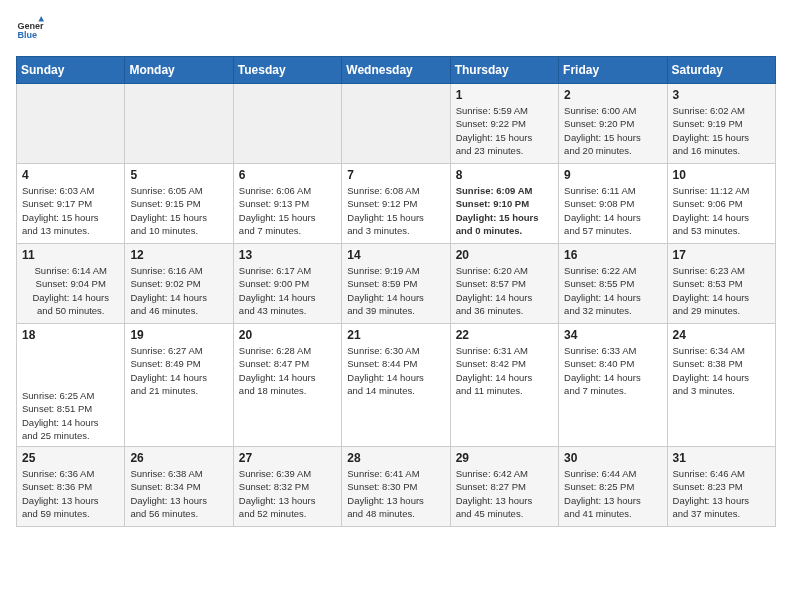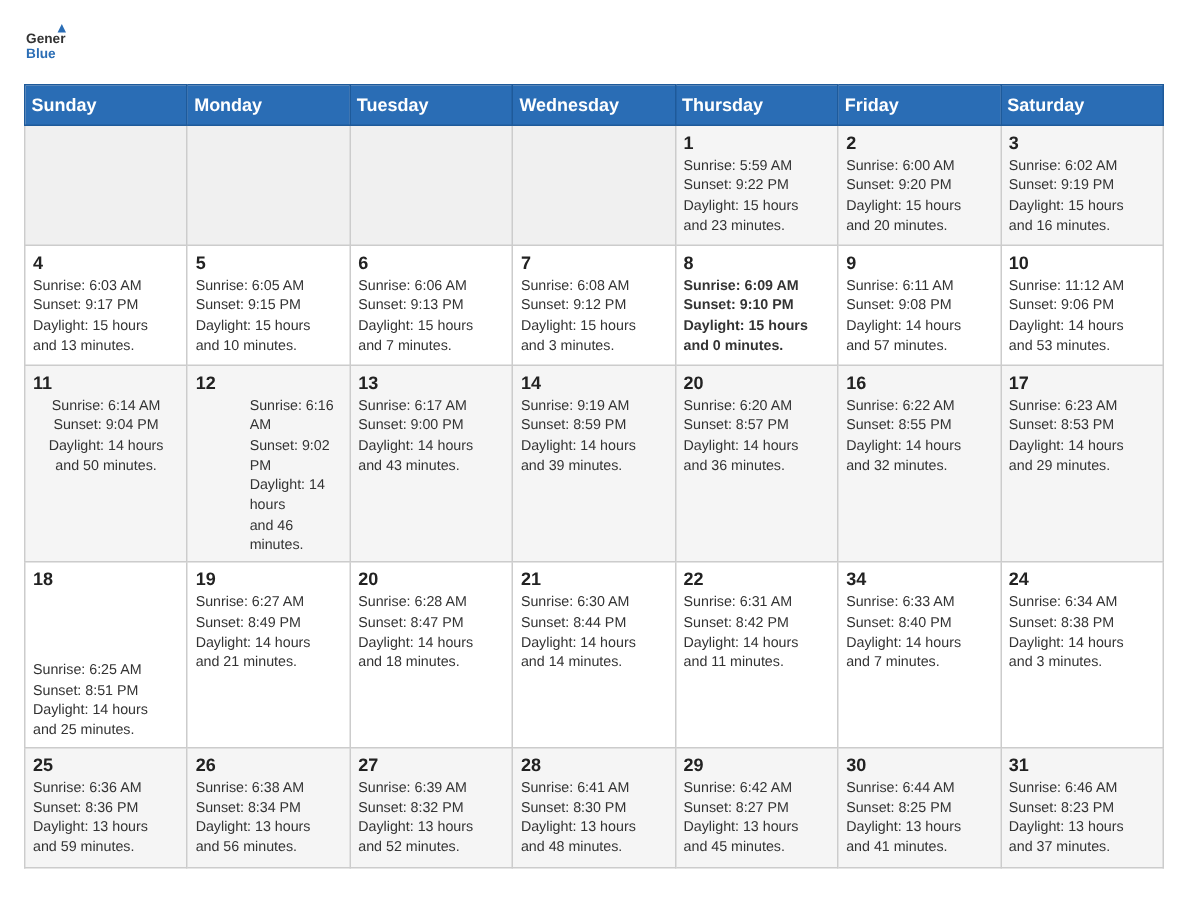--- a/index.html
+++ b/index.html
@@ -191,21 +191,21 @@
       <tr>
         <td>
           <span class="day-number">11</span>
           <div class="day-info" style="white-space: pre-line; text-align: center;">Sunrise: 6:14 AM
 Sunset: 9:04 PM
 Daylight: 14 hours
 and 50 minutes.</div>
         </td>
         <td>
           <span class="day-number">12</span>
-          <div class="day-info" style="white-space: pre-line; margin-left: 36px;">Sunrise: 6:16 AM
+          <div class="day-info" style="white-space: pre-line;">Sunrise: 6:16 AM
 Sunset: 9:02 PM
 Daylight: 14 hours
 and 46 minutes.</div>
         </td>
         <td>
           <span class="day-number">13</span>
           <div class="day-info" style="white-space: pre-line;">Sunrise: 6:17 AM
 Sunset: 9:00 PM
 Daylight: 14 hours
 and 43 minutes.</div>

